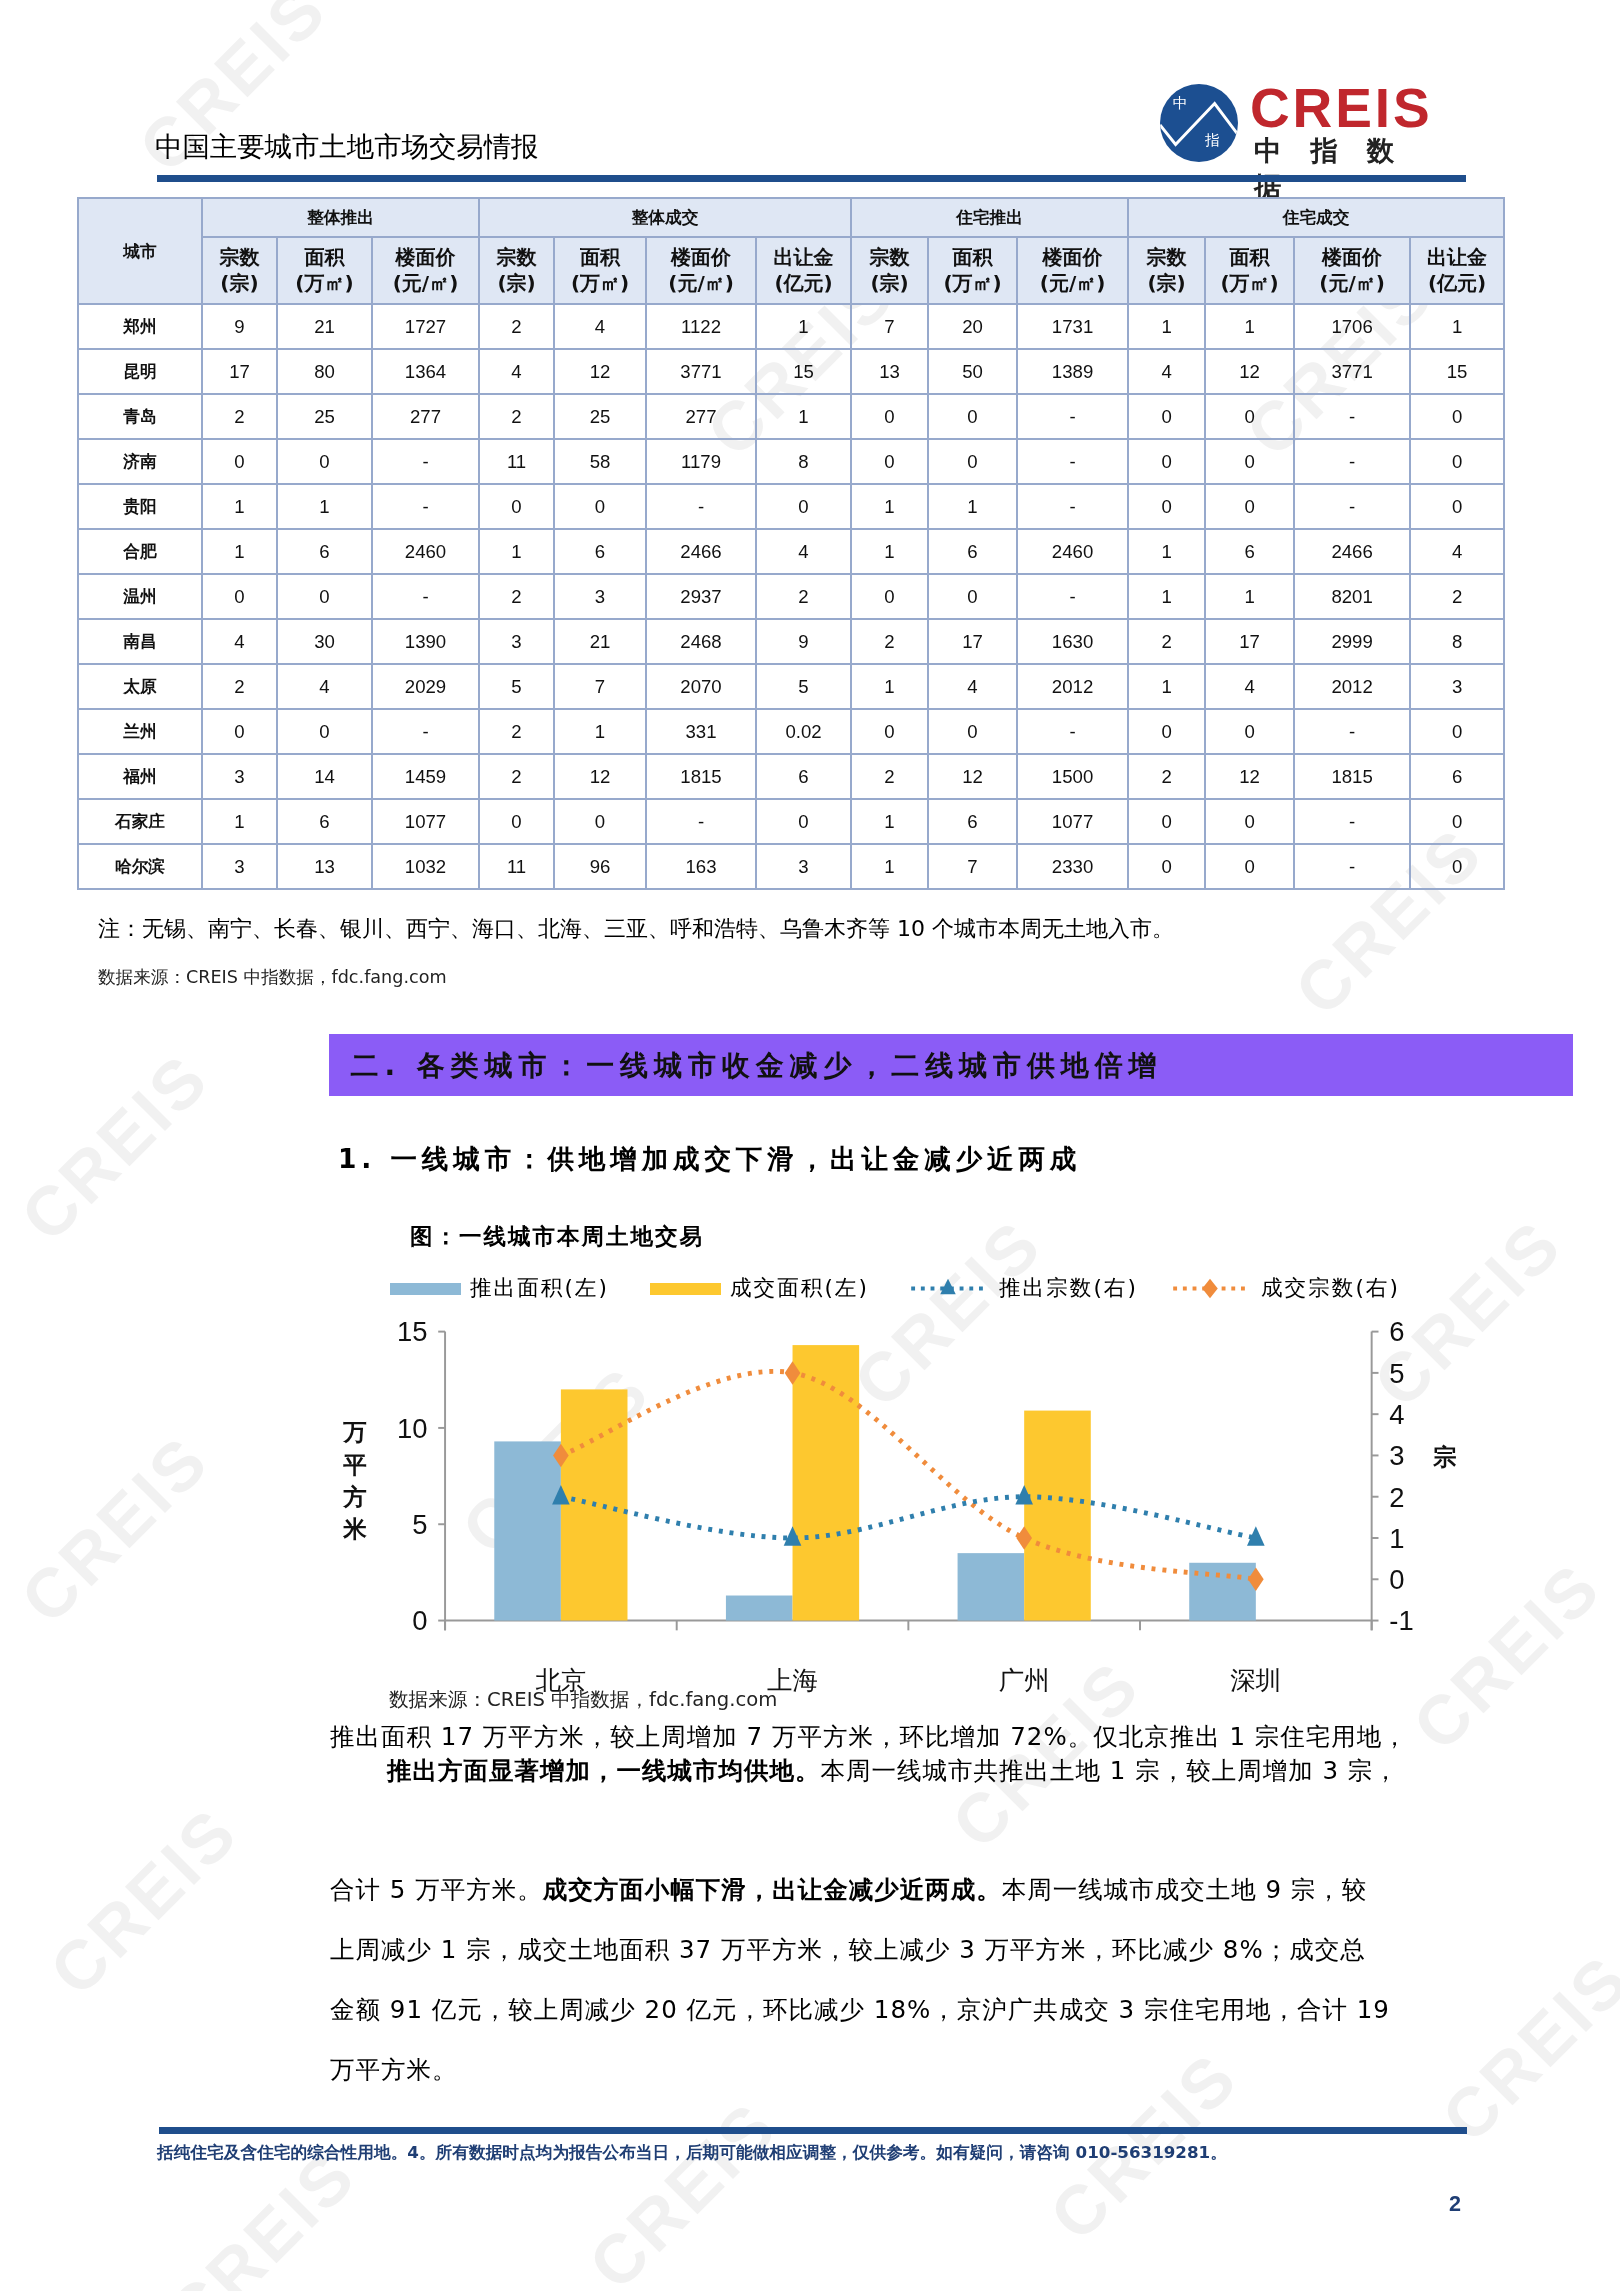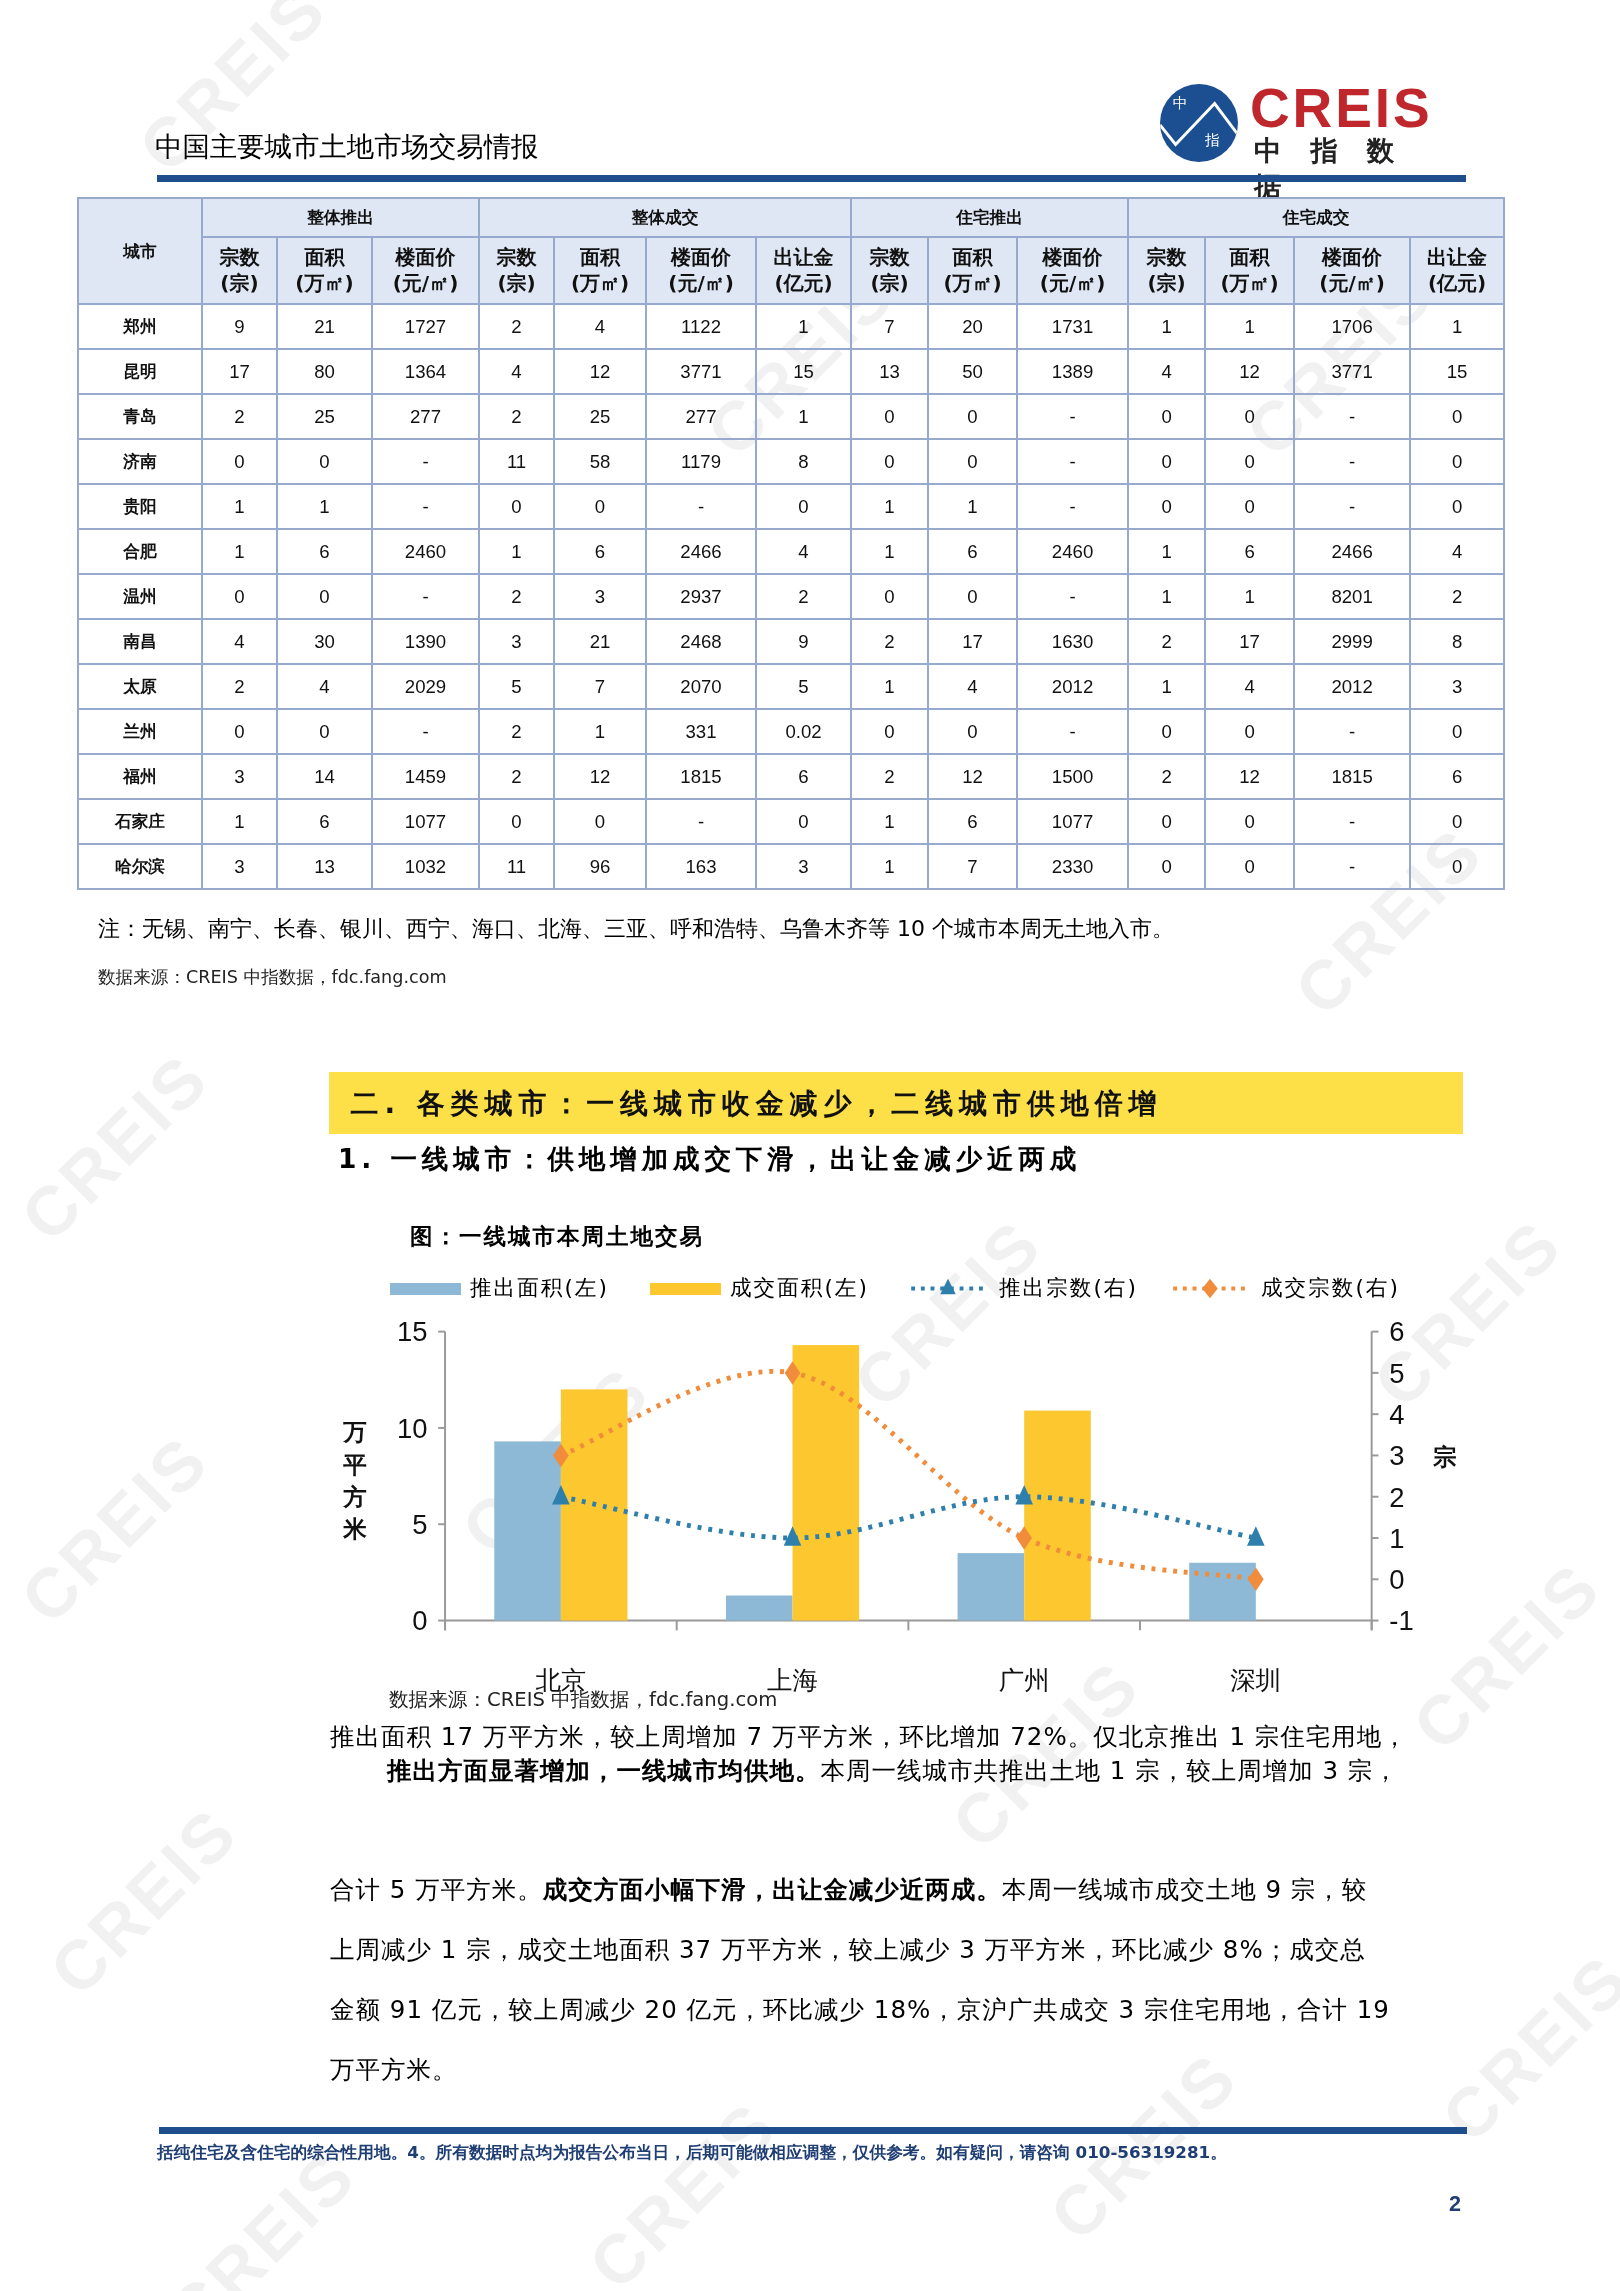--- a/index.html
+++ b/index.html
@@ -17,21 +17,21 @@
   table#land-table{position:absolute;left:77px;top:197px;width:1428px;border-collapse:collapse;table-layout:fixed;}
   #land-table td,#land-table th{border:2px solid #97a9cc;text-align:center;padding:0;font-family:"Liberation Sans",sans-serif;font-size:18.6px;}
   #land-table th{background:#dfe7f4;font-weight:bold;font-family:"DejaVu Sans",sans-serif;font-size:16.7px;color:#111;}
   #land-table tr.h1 th{height:37px;}
   #land-table tr.h2 th{height:65px;font-size:20px;line-height:25.5px;}
   #land-table td{height:43px;color:#111;}
   #land-table td.city{font-weight:bold;font-family:"DejaVu Sans",sans-serif;font-size:16.7px;}
   #land-table .grp-sep{border-left:2.9px solid #8ba0c8;}
   #table-note{left:98px;top:914px;font-size:22px;font-weight:normal;}
   #table-source{left:98px;top:965px;font-size:17.6px;color:#222;}
-  #section-banner{left:329px;top:1034px;width:1134px;height:62px;background:#fde047;margin-top:38px;}
+  #section-banner{left:329px;top:1034px;width:1244px;height:62px;background:#8b5cf6;}
   #section-banner span{position:absolute;left:21.6px;top:12.7px;font-size:28px;font-weight:bold;letter-spacing:5.9px;color:#111;}
   #subheading{left:338px;top:1141px;font-size:26.5px;font-weight:bold;letter-spacing:4.9px;}
   #fig-title{left:410px;top:1221px;font-size:22.5px;font-weight:bold;letter-spacing:2px;}
   #legend{left:390px;top:1273px;height:31px;font-size:21.6px;}
   .leg-item{position:absolute;top:0;white-space:nowrap;}
   .leg-swatch{position:absolute;top:9.8px;width:71px;height:12.7px;}
   .leg-label{position:absolute;top:0;letter-spacing:2px;}
   #chart-svg{left:323px;top:1313px;width:1157px;height:382px;}
   #chart-source{left:389px;top:1686px;font-size:19.6px;color:#222;}
   .para{position:absolute;left:330px;width:1137px;font-size:24.5px;line-height:60px;letter-spacing:1px;text-align:justify;}

